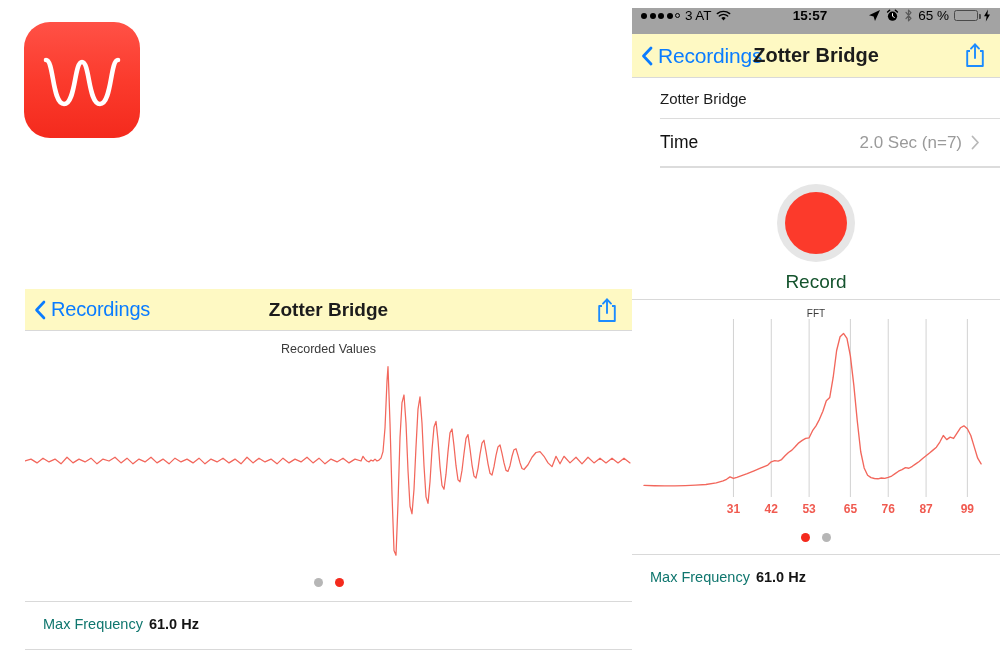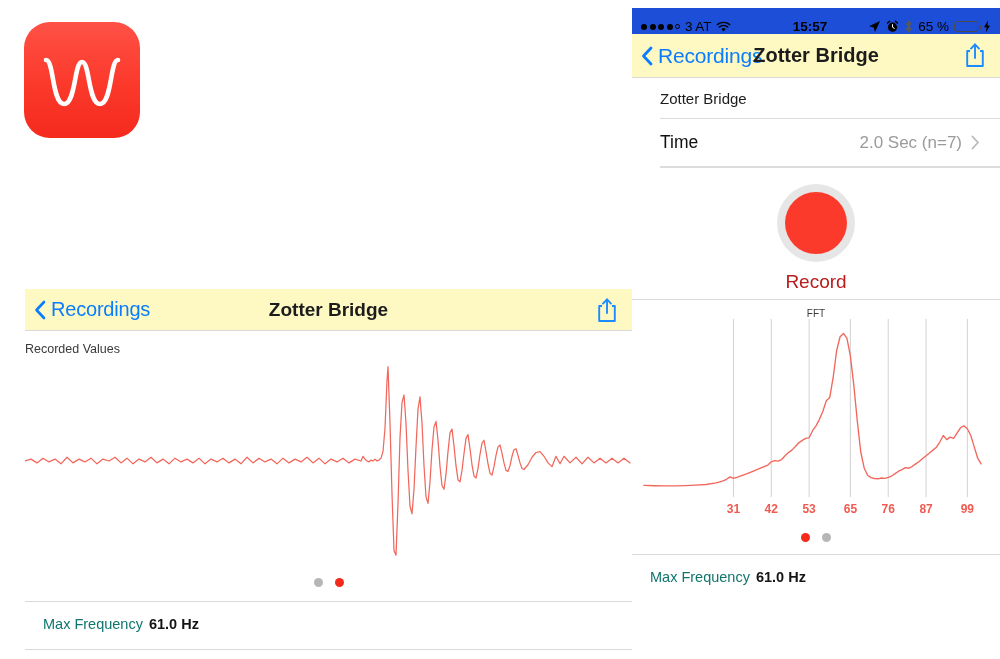--- a/index.html
+++ b/index.html
@@ -36,21 +36,21 @@
   .nav-back .chev { width: 12px; height: 20px; display:block; }
   .nav-back-label { font-size: 20px; color: #0a7cff; letter-spacing: -0.2px; }
   .nav-title {
     position: absolute; left: 0; right: 0; text-align: center;
     font-size: 19px; font-weight: bold; color: #1c1c1c; pointer-events: none;
   }
   .nav-share { position: absolute; right: 14px; top: 8px; width: 22px; height: 26px; cursor: pointer; }
   .nav-share svg { display:block; }
 
   .chart-title {
-    text-align: left; font-size: 12.5px; color: #3a3a3a;
+    text-align: center; font-size: 12.5px; color: #3a3a3a;
     padding-top: 11px;
   }
   .chart-area { position: relative; width: 100%; }
   .chart-area svg { display: block; width: 100%; }
 
   .page-dots { display: flex; justify-content: center; gap: 12px; align-items: center; }
   .dot { width: 9px; height: 9px; border-radius: 50%; background: #b6b6b6; cursor: pointer; }
   .dot.active { background: #f42a1d; }
 
   .footer-sep { border-top: 1px solid #d9d9d9; }
@@ -58,22 +58,22 @@
   .footer-key { color: #0f766e; }
   .footer-val { color: #151515; font-weight: bold; margin-left: 6px; text-align: right; }
 
   
   #right-panel {
     position: absolute; left: 632px; top: 8px; width: 368px; height: 643px;
     background: #fff;
   }
 
   .statusbar {
-    height: 26px; display: flex; align-items: flex-end;
-    background: #1d4ed8; font-size: 13.5px; color: #000;
+    height: 26px; display: flex; align-items: flex-start;
+    background: #a3a3a3; font-size: 13.5px; color: #000;
     position: relative; padding: 0 9px;
   }
   .sb-left { display: flex; align-items: center; gap: 5px; }
   .sb-dots { display: flex; gap: 2.5px; align-items: center; }
   .sb-dot { width: 6px; height: 6px; border-radius: 50%; background: #000; }
   .sb-dot.hollow { background: transparent; border: 1px solid #000; width: 5px; height: 5px; }
   .sb-carrier { font-size: 13.5px; letter-spacing: -0.1px; }
   .sb-center {
     position: absolute; left: 0; right: 12px; text-align: center;
     font-size: 13.5px; font-weight: bold; pointer-events: none;
@@ -107,21 +107,21 @@
   .row-sep { height: 1px; background: #dcdcdc; margin-left: 28px; }
 
   .record-wrap { padding: 16px 0 6px 0; text-align: center; }
   .record-btn {
     width: 78px; height: 78px; border-radius: 50%;
     background: #e6e6e6; margin: 0 auto;
     display: flex; align-items: center; justify-content: center;
     cursor: pointer;
   }
   .record-inner { width: 62px; height: 62px; border-radius: 50%; background: #fc3a2b; }
-  .record-label { margin-top: 9px; font-size: 19px; color: #b91c1c; }
+  .record-label { margin-top: 9px; font-size: 19px; color: #14532d; }
 
   .fft-title { text-align: center; font-size: 10px; color: #3a3a3a; padding-top: 8px; }
   .axis-label { font-size: 12px; fill: #f05a50; font-weight: bold; }
 </style>
 </head>
 <body>
 
 <div id="root">
 
   <div id="left-panel">

